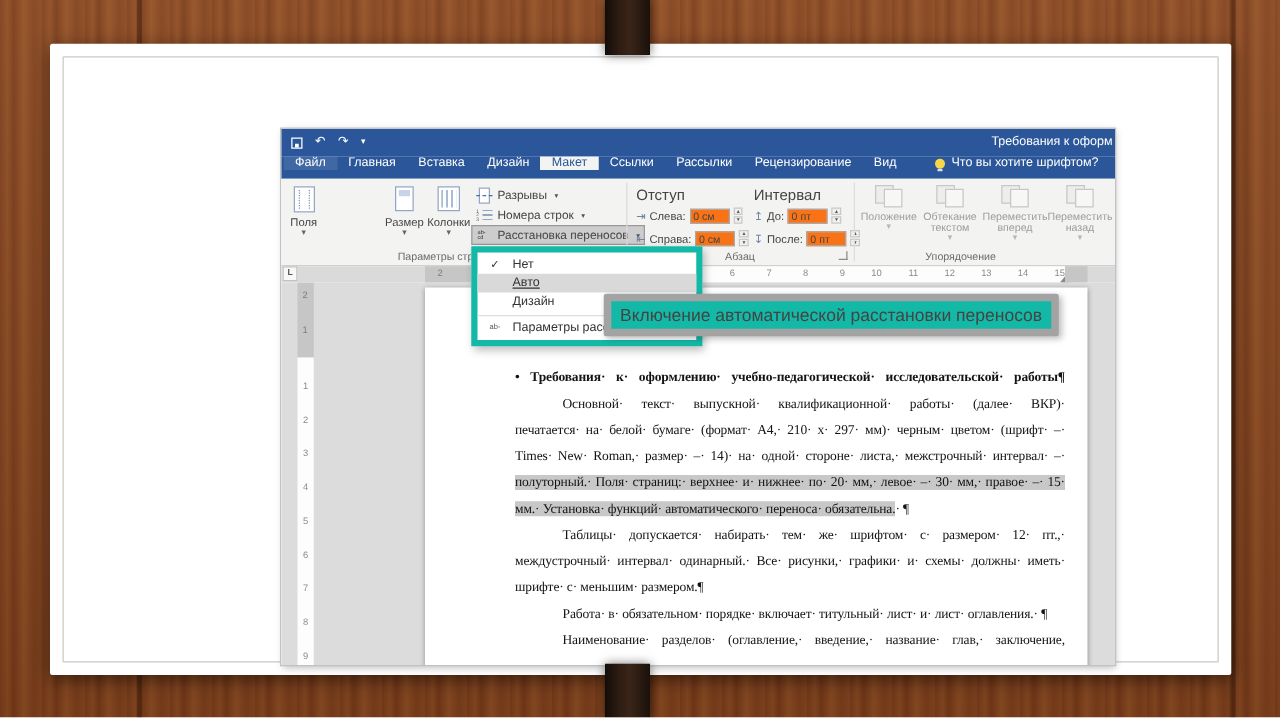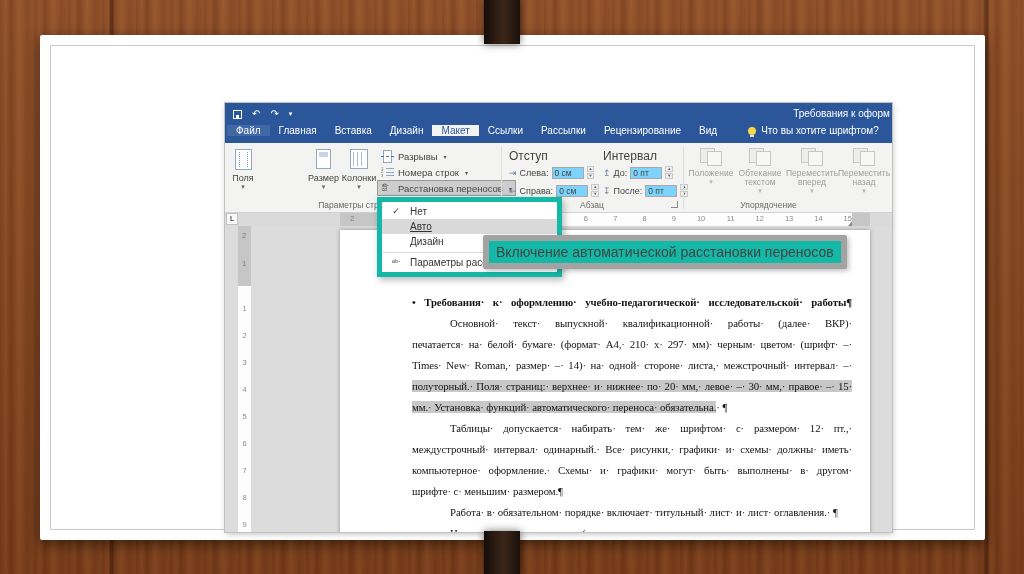--- a/index.html
+++ b/index.html
@@ -67,21 +67,21 @@
   .sic{width:13px;height:13px;position:relative;display:inline-block;flex:0 0 auto}
   .sic-breaks::before{content:"";position:absolute;left:2px;right:2px;top:0;bottom:0;border:1px solid #94a7c2;background:#fff}
   .sic-breaks::after{content:"";position:absolute;left:0;right:0;top:6px;border-top:1px dashed #4a6ea9}
   .sic-lines::before{content:"1\A 2\A 3";white-space:pre;position:absolute;left:0;top:1px;font-size:4px;line-height:3.5px;color:#666}
   .sic-lines::after{content:"";position:absolute;left:5px;right:0;top:2px;height:9px;background:repeating-linear-gradient(180deg,#94a7c2 0 1px,transparent 1px 3.5px)}
   .sic-hyph::before{content:"ab-\A cd";white-space:pre;position:absolute;left:1px;top:2px;font-size:4.5px;line-height:4px;color:#333}
 
   .pgheader{position:absolute;top:6px;font-size:12px;color:#444}
   .field{position:absolute;height:15px;display:flex;align-items:center;gap:3px;font-size:9px;color:#444;white-space:nowrap}
   .fic{font-size:9px;color:#6f83a3;flex:0 0 auto}
-  .fval{width:32px;height:12px;background:#7dd3fc;border:1px solid #a9a9a9;font-size:8.5px;padding:0 2px;display:inline-flex;align-items:center}
+  .fval{width:32px;height:12px;background:#f97316;border:1px solid #a9a9a9;font-size:8.5px;padding:0 2px;display:inline-flex;align-items:center}
   .spin{display:flex;flex-direction:column;gap:1px}
   .spin i{display:block;font-style:normal;font-size:4px;line-height:4px;color:#555;background:#f0f0f0;border:1px solid #c9c9c9;padding:0 1px}
 
   .arrbtn{position:absolute;top:3px;height:52px;display:flex;flex-direction:column;align-items:center;font-size:8.5px;color:#9d9d9d;text-align:center;line-height:9px;cursor:default}
   .arrbtn::after{color:#b5b5b5}
   .aic{width:22px;height:18px;margin:2px 0 3px;position:relative;opacity:.8}
   .aic::before{content:"";position:absolute;left:0;top:0;width:13px;height:13px;border:1px solid #bdbdbd;background:#ececec}
   .aic::after{content:"";position:absolute;right:0;bottom:0;width:13px;height:13px;border:1px solid #bdbdbd;background:#f8f8f8}
   .arrlabel{white-space:normal;width:52px}
 
@@ -359,21 +359,20 @@
         <div class="page">
           <div class="doclines">
               <div class="docline title"><span>• Требования· к· оформлению· учебно-педагогической· исследовательской· работы¶</span><span class="sel"></span><span></span></div>
               <div class="docline indent"><span>Основной· текст· выпускной· квалификационной· работы· (далее· ВКР)·</span><span class="sel"></span><span></span></div>
               <div class="docline"><span>печатается· на· белой· бумаге· (формат· А4,· 210· х· 297· мм)· черным· цветом· (шрифт· –·</span><span class="sel"></span><span></span></div>
               <div class="docline"><span>Times· New· Roman,· размер· –· 14)· на· одной· стороне· листа,· межстрочный· интервал· –·</span><span class="sel"></span><span></span></div>
               <div class="docline"><span></span><span class="sel">полуторный.· Поля· страниц:· верхнее· и· нижнее· по· 20· мм,· левое· –· 30· мм,· правое· –· 15·</span><span></span></div>
               <div class="docline nojust"><span></span><span class="sel">мм.· Установка· функций· автоматического· переноса· обязательна.</span><span>· ¶</span></div>
               <div class="docline indent"><span>Таблицы· допускается· набирать· тем· же· шрифтом· с· размером· 12· пт.,·</span><span class="sel"></span><span></span></div>
               <div class="docline"><span>междустрочный· интервал· одинарный.· Все· рисунки,· графики· и· схемы· должны· иметь·</span><span class="sel"></span><span></span></div>
-              <div class="docline"><span>компьютерное· оформление.· Схемы· и· графики· могут· быть· выполнены· в· другом·</span><span class="sel"></span><span></span></div>
               <div class="docline nojust"><span>шрифте· с· меньшим· размером.¶</span><span class="sel"></span><span></span></div>
               <div class="docline indent nojust"><span>Работа· в· обязательном· порядке· включает· титульный· лист· и· лист· оглавления.· ¶</span><span class="sel"></span><span></span></div>
               <div class="docline indent"><span>Наименование· разделов· (оглавление,· введение,· название· глав,· заключение,</span><span class="sel"></span><span></span></div>
             </div>
         </div>
       </div>
 
       <div class="menu">
           <div class="mi checked">
           <span class="mi-mark"></span>

